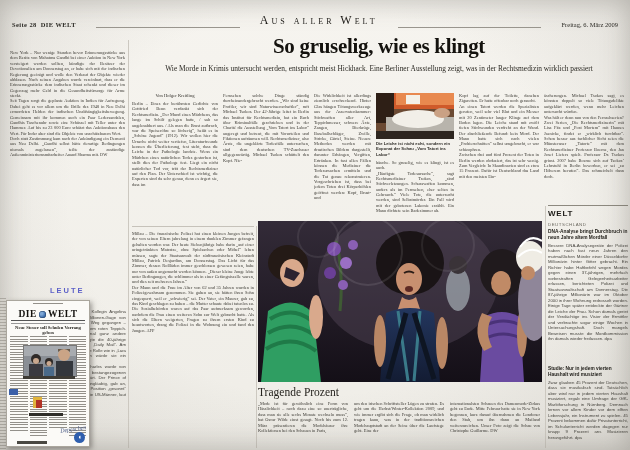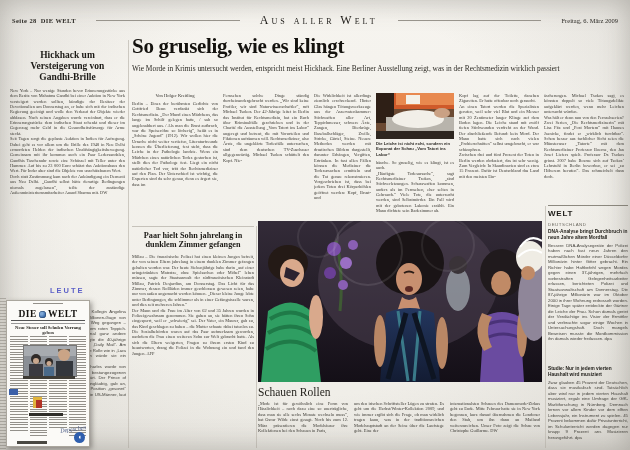--- a/index.html
+++ b/index.html
@@ -8,37 +8,37 @@
     background:
       radial-gradient(ellipse at 50% 45%, rgba(255,255,255,0) 55%, rgba(120,115,108,0.18) 100%),
       linear-gradient(#f6f4ef,#efede7);
     font-family:"Liberation Serif", serif;color:#26241f;
   }
   .page::after{content:"";position:absolute;inset:0;box-shadow:inset 0 0 28px rgba(90,85,78,0.35);pointer-events:none;}
   .abs{position:absolute;}
   .hairline-v{position:absolute;width:1px;background:#ccc8c0;}
 
   
-  .topbar{left:12px;right:12px;top:12px;height:16px;display:flex;align-items:center;gap:20px;}
+  .topbar{left:12px;right:12px;top:12px;height:16px;display:flex;align-items:flex-end;gap:20px;}
   .topbar .rule{flex:1;border-top:1px solid #9a968e;height:0;}
   .tb-left{font-size:6.5px;font-weight:bold;letter-spacing:.4px;color:#2d2b26;}
   .tb-center{font-size:12px;letter-spacing:3px;font-variant:small-caps;color:#1d1b17;}
   .tb-right{font-size:6.5px;color:#2d2b26;}
 
   
   .bodytext{font-size:4.4px;line-height:1.22;text-align:justify;color:#3a3832;white-space:pre-line;overflow:hidden;}
   .bodytext-sans{font-family:"Liberation Sans",sans-serif;font-size:4.3px;line-height:1.28;text-align:justify;color:#45433d;white-space:pre-line;overflow:hidden;}
 
   
   .gandhi{left:10px;top:50px;width:115px;height:233px;}
   .gandhi h2{margin:0 4px 5px;font-size:9.5px;line-height:1.15;text-align:center;font-weight:bold;color:#1c1a16;}
   .gandhi .bodytext{height:180px;}
 
   
-  .main-head{left:132px;top:34px;width:494px;}
+  .main-head{left:132px;top:34px;width:494px;text-align:center;}
   .main-head h1{margin:0;font-size:21px;letter-spacing:-0.3px;font-weight:bold;color:#14120e;}
   .main-sub{margin-top:5px;font-size:7.4px;color:#2c2a24;white-space:nowrap;}
   .main-cols{left:132px;top:93px;width:494px;height:131px;display:flex;gap:5px;}
   .mcol{overflow:hidden;}
   .byline{font-size:4.6px;text-align:center;margin-bottom:3px;color:#33312b;}
   .exhibit-photo{width:78px;height:46px;display:block;}
   .photo-caption{font-family:"Liberation Sans",sans-serif;font-size:4.2px;font-weight:bold;line-height:1.25;color:#2f2d28;margin:2px 0 3px;}
 
   
   .millau{left:132px;top:226px;width:122px;height:224px;border-top:1px solid #c6c2ba;padding-top:4px;box-sizing:border-box;}
@@ -99,21 +99,20 @@
     <span class="tb-center">Aus aller Welt</span>
     <span class="rule"></span>
     <span class="tb-right">Freitag, 6. März 2009</span>
   </div>
 
   <div class="hairline-v" style="left:128px;top:40px;height:408px;"></div>
   <div class="hairline-v" style="left:256px;top:226px;height:222px;"></div>
   <div class="hairline-v" style="left:545px;top:206px;height:242px;"></div>
 
   <div class="abs gandhi">
-    <h2>Hickhack um Versteigerung von Gandhi-Brille</h2>
     <div class="bodytext">New York – Nur wenige Stunden bevor Erinnerungsstücke aus dem Besitz von Mahatma Gandhi bei einer Auktion in New York versteigert werden sollten, kündigte der Besitzer der Devotionalien am Donnerstag an, er habe sich mit der indischen Regierung geeinigt und wolle den Verkauf der Objekte wieder abblasen. Nach seinen Angaben wurde vereinbart, dass er die Erinnerungsstücke dem indischen Staat schenkt und dieser im Gegenzug mehr Geld in die Gesundheitsfürsorge für Arme steckt.
 Seit Tagen sorgt die geplante Auktion in Indien für Aufregung. Dabei geht es vor allem um die Brille des 1948 in Neu Delhi ermordeten Helden der indischen Unabhängigkeitsbewegung. Gemeinsam mit ihr kommen auch ein Paar Ledersandalen, Gandhis Taschenuhr sowie eine Schüssel mit Teller unter den Hammer. Auf bis zu 23 000 Euro schätzt das Auktionshaus den Wert. Für Inder aber sind die Objekte von unschätzbarem Wert.
 Doch statt Zustimmung kam nach der Ankündigung ein Dementi aus Neu Delhi. „Gandhi selbst hätte derartige Bedingungen niemals zugelassen“, teilte der zuständige Außenministeriumsmitarbeiter Anand Sharma mit.   DW</div>
   </div>
 
   <div class="abs main-head">
     <h1>So gruselig, wie es klingt</h1>
     <div class="main-sub">Wie Morde in Krimis untersucht werden, entspricht meist Hickhack. Eine Berliner Ausstellung zeigt, was in der Rechtsmedizin wirklich passiert</div>
   </div>
 
@@ -141,21 +140,20 @@
 „Häufigste Todesursache“, sagt Rechtsmediziner Tsokos, „sind Stichverletzungen. Schusswaffen kommen, anders als im Fernsehen, eher selten in Gebrauch.“ Viele Tote, die untersucht werden, sind Selbstmörder. Ein Fall wird mit der gebotenen Lakonie erzählt. Ein Mann dichtete sein Badezimmer ab.</div>
     </div>
     <div class="mcol bodytext" style="width:80px;height:131px;">Kopf lag auf der Toilette, daneben Zigaretten. Er hatte offenbar noch geraucht.
 An einen Tatort werden die Spezialisten gerufen, weil sehr viel Blut und ein Messer mit 20 Zentimeter langer Klinge auf dem Boden lagen. Die Leiche stand mit zwölf tiefen Stichwunden verdreht an der Wand. Der abschließende Befund: kein Mord. Der Mann hatte sich nach vielen „Probierschnitten“ selbst umgebracht, er war schizophren.
 Zwischen drei und fünf Prozent der Toten in Berlin werden obduziert, das ist sehr wenig. Zum Vergleich: In Skandinavien sind es etwa 15 Prozent. Dafür ist Deutschland das Land mit den meisten Ein-</div>
     <div class="mcol bodytext" style="width:80px;height:131px;">äscherungen. Michael Tsokos sagt, es könnten doppelt so viele Tötungsdelikte aufgeklärt werden, wenn mehr Leichen untersucht würden.
 Was hält er denn nun von den Fernsehserien? Zwei Serien, „Die Rechtsmedizinerin“ mit Lisa Fitz und „Post Mortem“ mit Hannes Jaenicke, findet er „wirklich furchtbar“. Schon besser aus fachlicher Sicht seien die Münsteraner „Tatorte“ mit dem Rechtsmediziner Professor Boerne, den Jan Josef Liefers spielt. Professor Dr. Tsokos grinst. 2007 habe Boerne sich auf Tsokos’ Lehrstuhl in Berlin beworben, er sei „zu Höherem berufen“. Das schmeichelt dann doch.</div>
   </div>
 
   <div class="abs millau">
-    <h3>Paar hielt Sohn jahrelang in dunklem Zimmer gefangen</h3>
     <div class="bodytext">Millau – Die französische Polizei hat einen kleinen Jungen befreit, der von seinen Eltern jahrelang in einem dunklen Zimmer gefangen gehalten worden war. Der heute Siebenjährige habe darin „auf einer uringetränkten Matratze, ohne Spielsachen oder Möbel“ leben müssen, sagte der Staatsanwalt der südfranzösischen Kleinstadt Millau, Patrick Desjardins, am Donnerstag. Das Licht für das Zimmer, dessen Rollläden immer geschlossen gewesen seien, habe nur von außen angemacht werden können. „Dieser kleine Junge lebte unter Bedingungen, die schlimmer als in einer Gefängniszelle waren, und dies seit mehreren Jahren.“
 Der Mann und die Frau im Alter von 62 und 35 Jahren wurden in Polizeigewahrsam genommen. Sie gaben an, sie hätten ihren Sohn eingesperrt, weil er „schwierig“ sei. Der Vater, ein Maurer, gab zu, das Kind geschlagen zu haben – die Mutter schaute dabei tatenlos zu. Die Sozialbehörden waren auf das Paar aufmerksam geworden, nachdem die Frau einen weiteren Sohn zur Welt gebracht hatte. Als sich die Eltern weigerten, Fragen zu ihrem ersten Kind zu beantworten, drang die Polizei in die Wohnung ein und fand den Jungen.   AFP</div>
   </div>
 
   <div class="abs fashion">
     <svg width="284" height="161" viewBox="0 0 284 161">
       <defs>
         <linearGradient id="bg" x1="0" y1="0" x2="0" y2="1">
           <stop offset="0" stop-color="#332b38"></stop>
             <stop offset="1" stop-color="#140f17"></stop>
@@ -208,21 +206,21 @@
       <path d="M262 26 q10 -14 22 -6 M260 36 q12 -12 24 -4" stroke="#fff" stroke-width="2" fill="none"></path>
       <circle cx="270" cy="52" r="7" fill="#c08a66"></circle>
 
       <circle cx="110" cy="30" r="34" stroke="#ffffff" stroke-opacity=".10" stroke-width="2" fill="none"></circle>
       <circle cx="190" cy="24" r="26" stroke="#ffffff" stroke-opacity=".08" stroke-width="2" fill="none"></circle>
       <circle cx="60" cy="16" r="20" stroke="#ffffff" stroke-opacity=".08" stroke-width="2" fill="none"></circle>
     </svg>
   </div>
 
   <div class="abs tragende">
-    <h3>Schauen Rollen</h3>
+    <h3>Tragende Prozent</h3>
     <div class="trag-cols">
       <div class="bodytext" style="width:90px;">„Mode ist für gewöhnlich eine Form von Hässlichkeit – noch dazu eine so unerträgliche, dass man sie alle sechs Monate wechseln muss“, hat Oscar Wilde einst gesagt. Noch bis zum 12. März präsentieren die Modehäuser ihre Kollektionen bei den Schauen in Paris,</div>
       <div class="bodytext" style="width:90px;">um den irischen Schriftsteller Lügen zu strafen. Es geht um die Herbst/Winter-Kollektion 2009, und wie immer ergibt sich die Frage, ob man wirklich tragen kann, was in der traditionsreichen Modehauptstadt an der Seine über die Laufstege geht. Eine der</div>
       <div class="bodytext" style="width:90px;">internationalsten Schauen des Damenmode-Zirkus geht zu Ende. Mitte Februar hatte sie in New York begonnen, kurz darauf übernahmen die Londoner den Stab, um ihn dann an Mailand weiterzureichen. Unser Foto zeigt die Schau von Christophe Guillarme.   DW</div>
     </div>
   </div>
 
   <div class="abs weltbox">
     <div class="wb-title">WELT</div>
     <div class="wb-kicker">DEUTSCHLAND</div>

